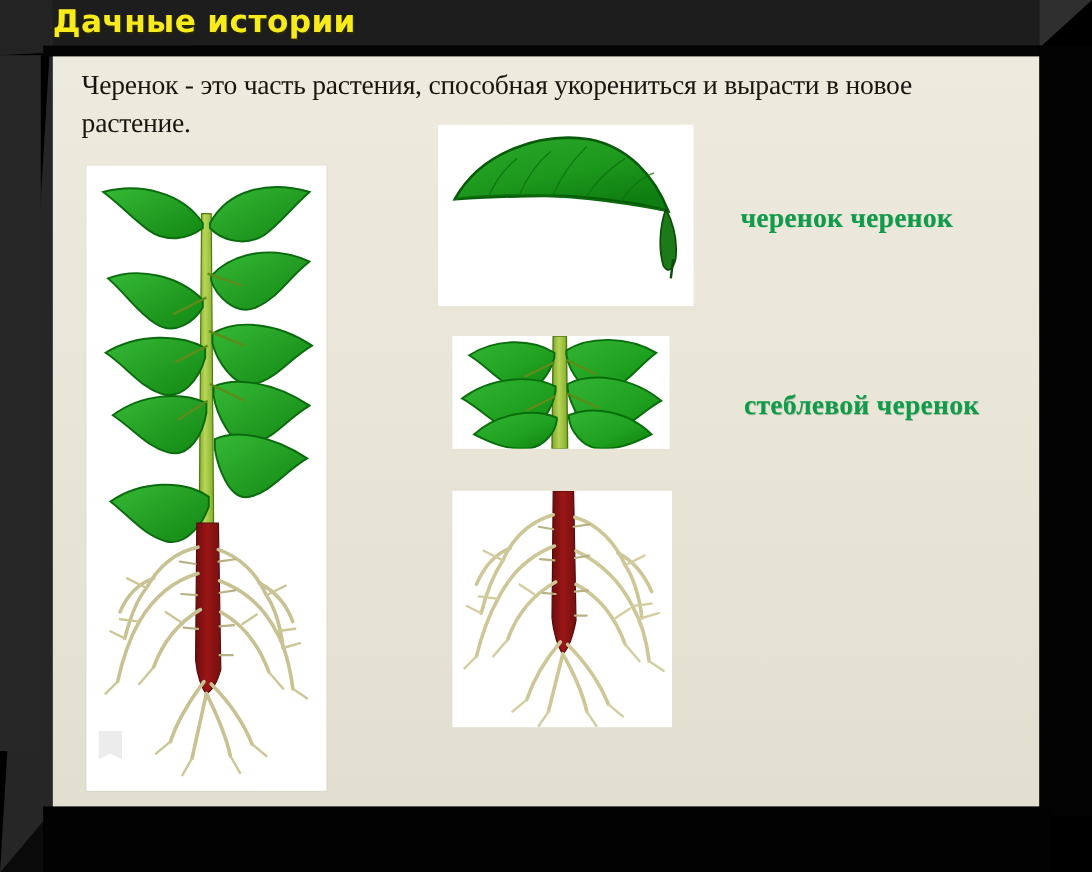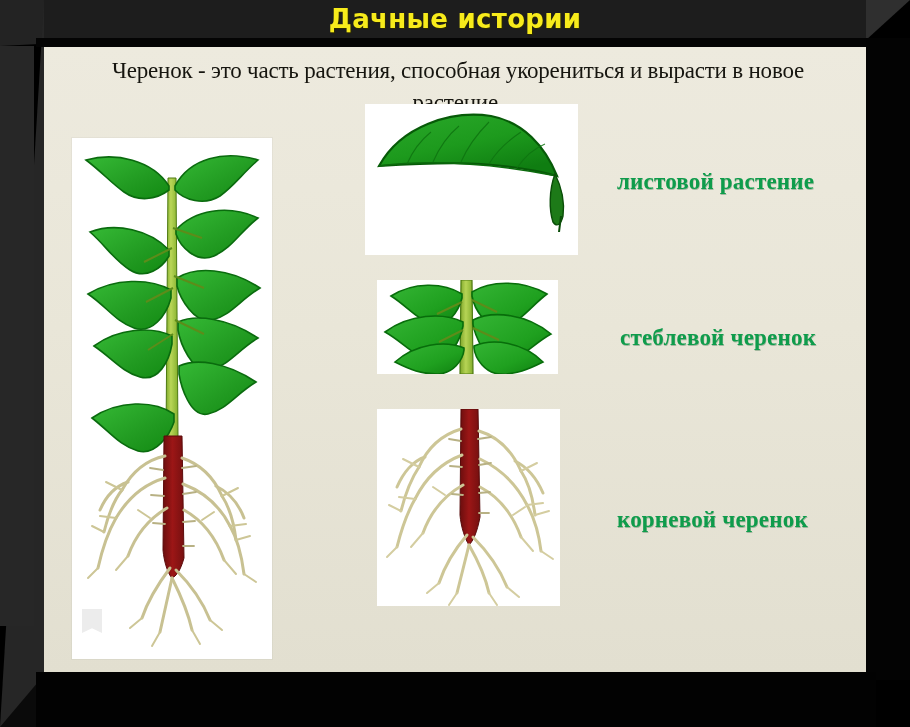--- a/index.html
+++ b/index.html
@@ -95,42 +95,40 @@
   }
 
   
   .title-bar {
     position: absolute;
     left: 44px; top: 0;
     width: 822px;
     height: 38px;
     display: flex;
     align-items: center;
-    justify-content: center;
   }
   .title-text {
     font-family: "DejaVu Sans", sans-serif;
     font-weight: bold;
     font-size: 26px;
     color: #f7eb1b;
     letter-spacing: 0.3px;
     text-shadow: 1px 1px 0 #2c2a00;
     white-space: nowrap;
   }
 
   
   .content {
     position: absolute;
     left: 44px;
     top: 47px;
     width: 822px;
     height: 625px;
     background: linear-gradient(180deg,#edeade 0%, #e9e6d8 45%, #e2dfd0 100%);
     overflow: hidden;
-    text-align: center;
   }
 
   .definition {
     position: absolute;
     left: 24px;
     top: 8px;
     width: 780px;
     font-family: "Liberation Serif", serif;
     font-size: 23px;
     line-height: 32px;
@@ -445,18 +443,17 @@
           <path d="M84 32 L72 30"></path>
           <path d="M102 56 L114 54"></path>
           <path d="M85 58 L73 57"></path>
           <path d="M102 84 L113 83"></path>
           <path d="M86 86 L75 85"></path>
           <path d="M102 104 L112 104"></path>
         </g>
       </svg>
     </div>
 
-    <div class="label label-leaf">листовой растение</div>
+    <div class="label label-leaf">черенок черенок</div>
     <div class="label label-stem">стеблевой черенок</div>
-    <div class="label label-root">корневой черенок</div>
 
   </div>
 </div>
 
 </body></html>

